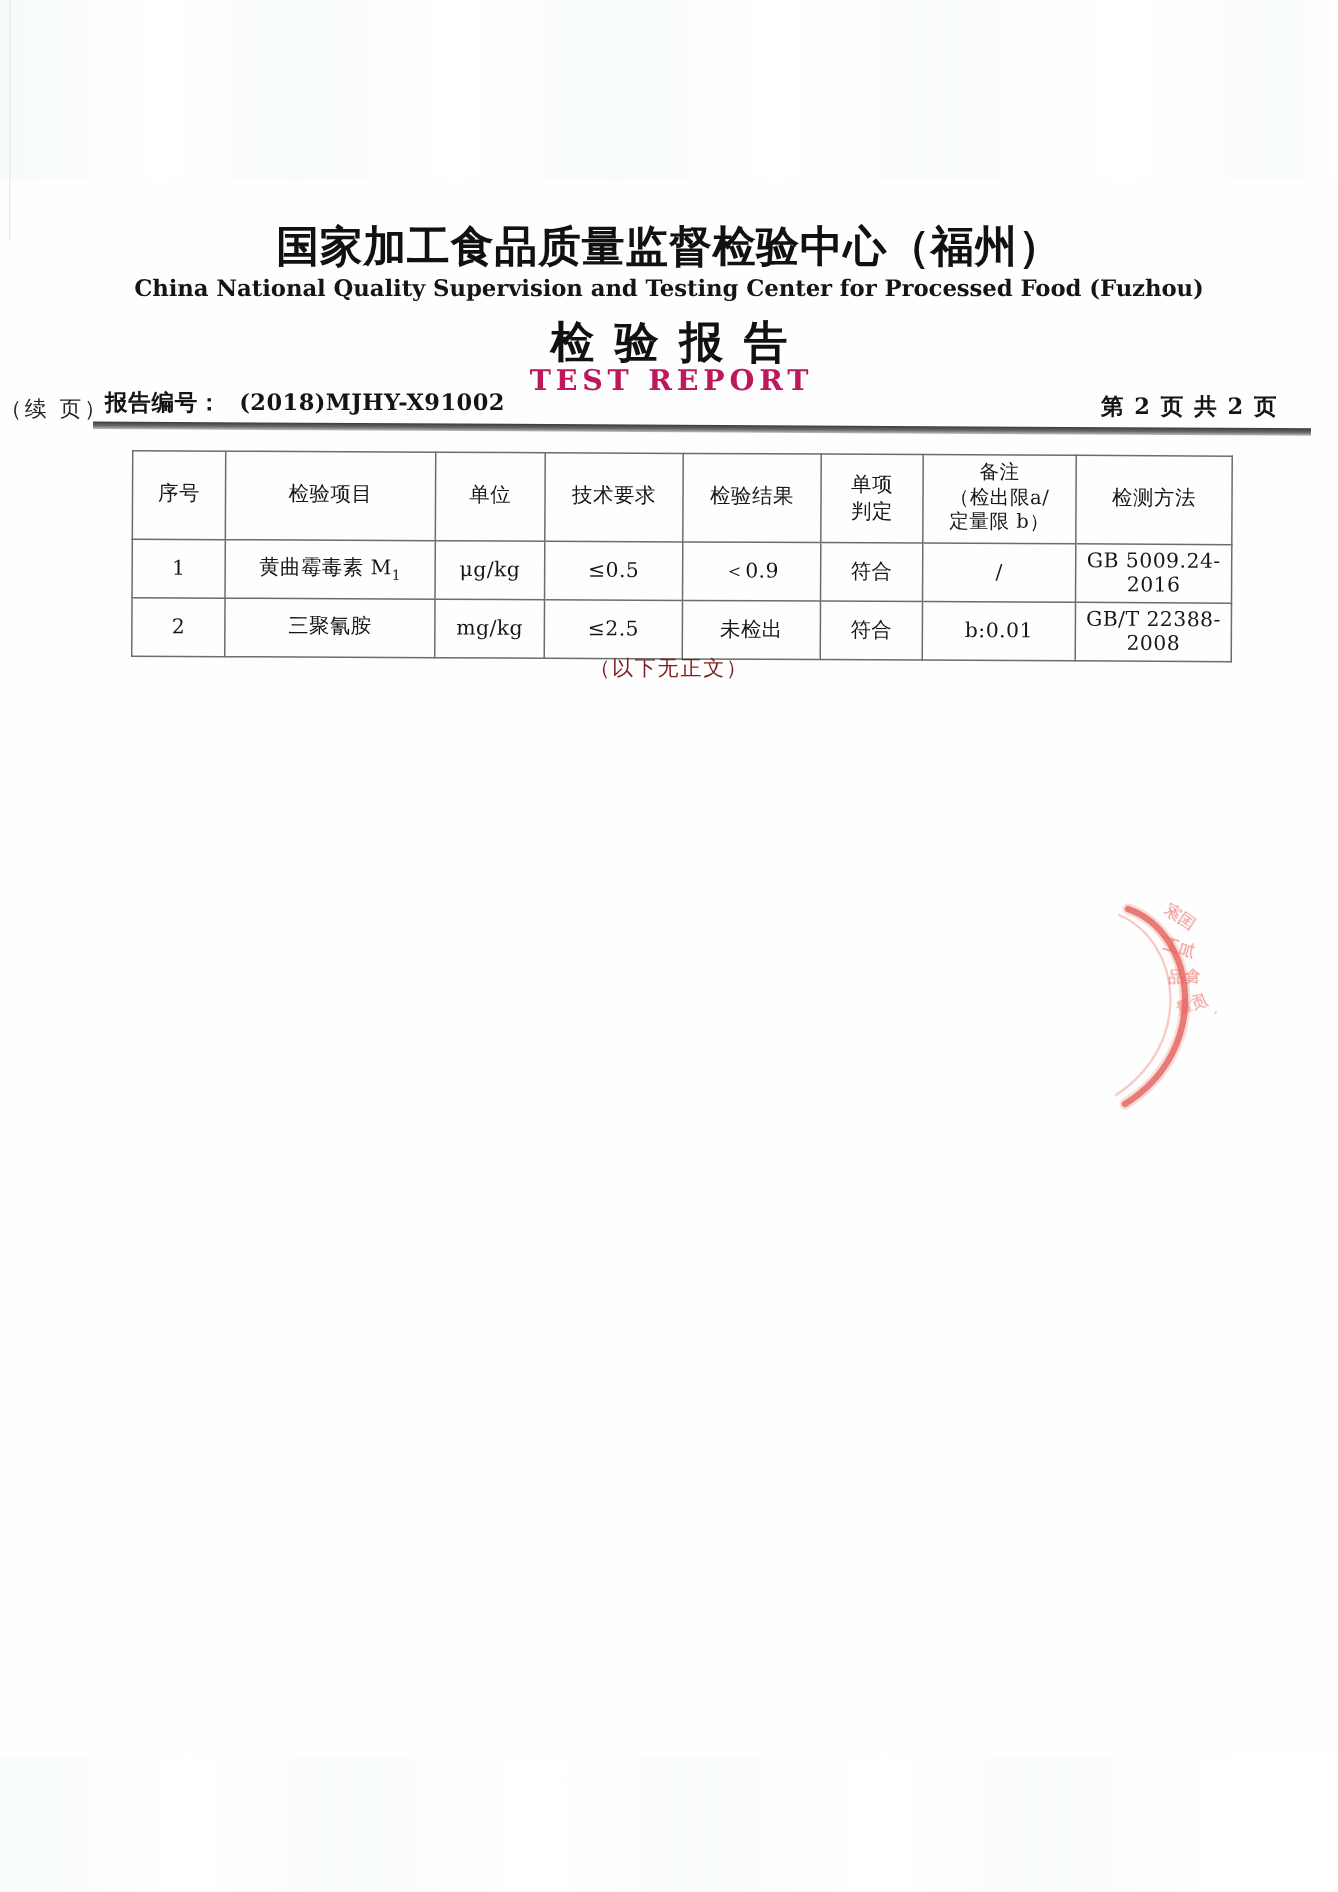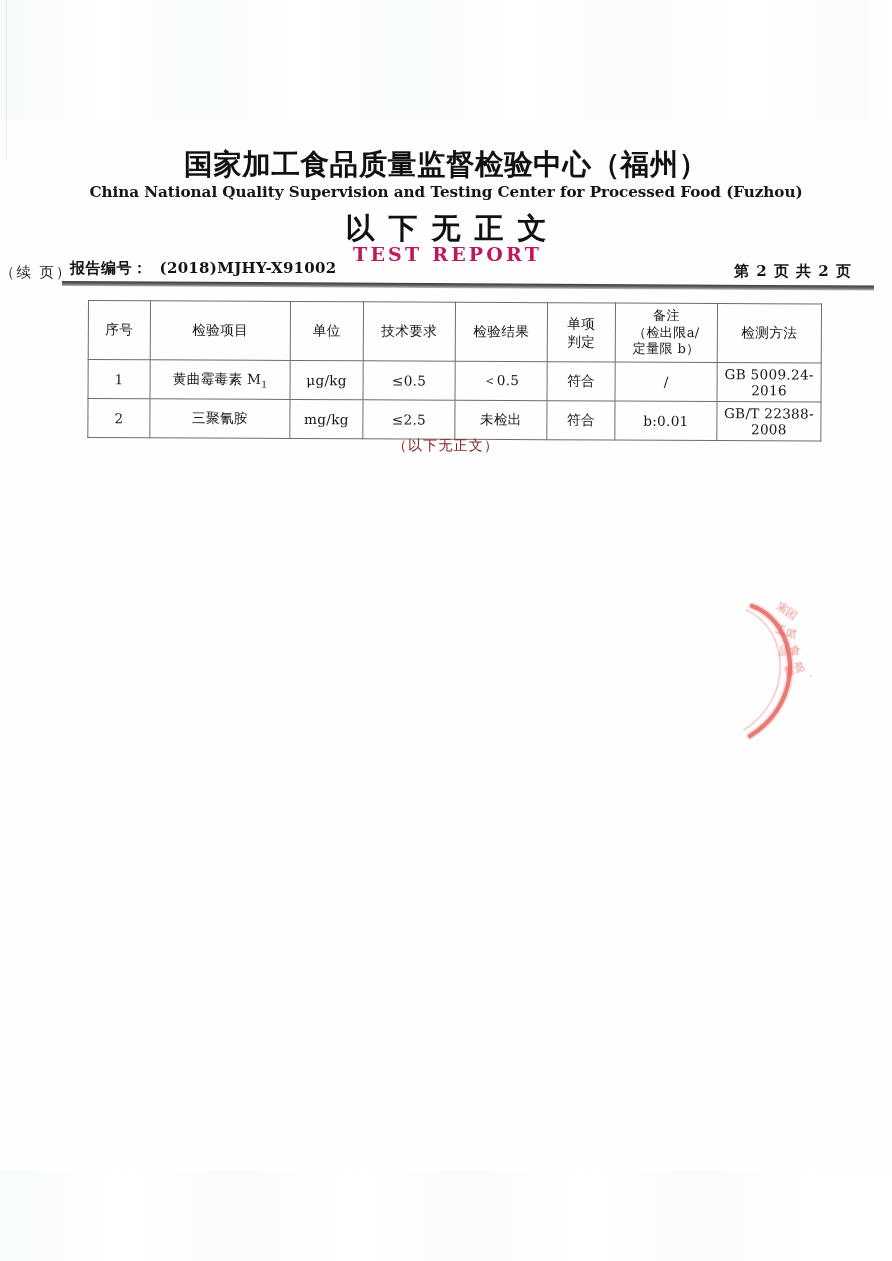--- a/index.html
+++ b/index.html
@@ -247,21 +247,21 @@
 <div class="page">
 
   <div class="scan-noise-top"></div>
   <div class="scan-noise-bottom"></div>
   <div class="edge-line-left"></div>
 
   <div class="org-cn">国家加工食品质量监督检验中心（福州）</div>
 
   <div class="org-en">China National Quality Supervision and Testing Center for Processed Food (Fuzhou)</div>
 
-  <div class="title-cn">以下无正文</div>
+  <div class="title-cn">检验报告</div>
 
   <div class="title-en">TEST REPORT</div>
 
   <div class="title-cont">（续 页）</div>
 
   <div class="report-no">
     <span class="label">报告编号：</span><span class="value">(2018)MJHY-X91002</span>
   </div>
 
   <div class="page-no">第 2 页  共 2 页</div>
@@ -300,21 +300,21 @@
           </th>
           <th>检测方法</th>
         </tr>
       </thead>
       <tbody>
         <tr>
           <td>1</td>
           <td><span>黄曲霉毒素 M</span><sub>1</sub></td>
           <td class="latin">μg/kg</td>
           <td class="mono-val">≤0.5</td>
-          <td class="mono-val">＜0.5</td>
+          <td class="mono-val">＜0.9</td>
           <td>符合</td>
           <td class="latin">/</td>
           <td class="latin">GB 5009.24-2016</td>
         </tr>
         <tr>
           <td>2</td>
           <td><span>三聚氰胺</span><sub></sub></td>
           <td class="latin">mg/kg</td>
           <td class="mono-val">≤2.5</td>
           <td>未检出</td>

